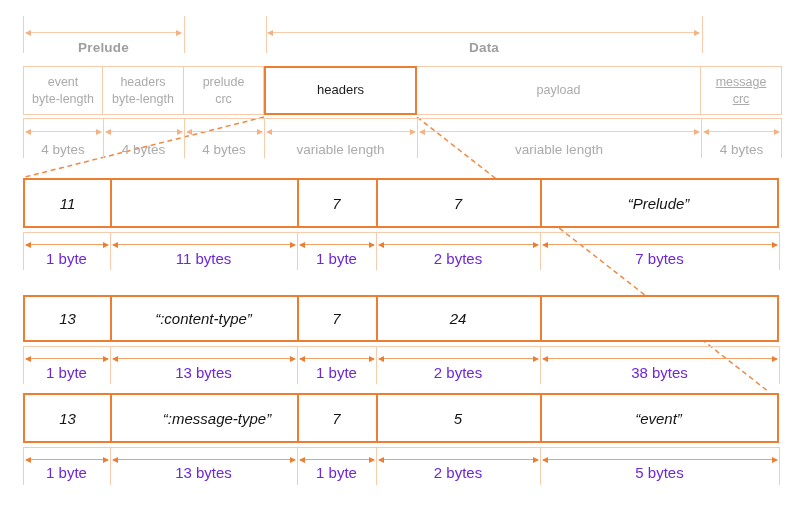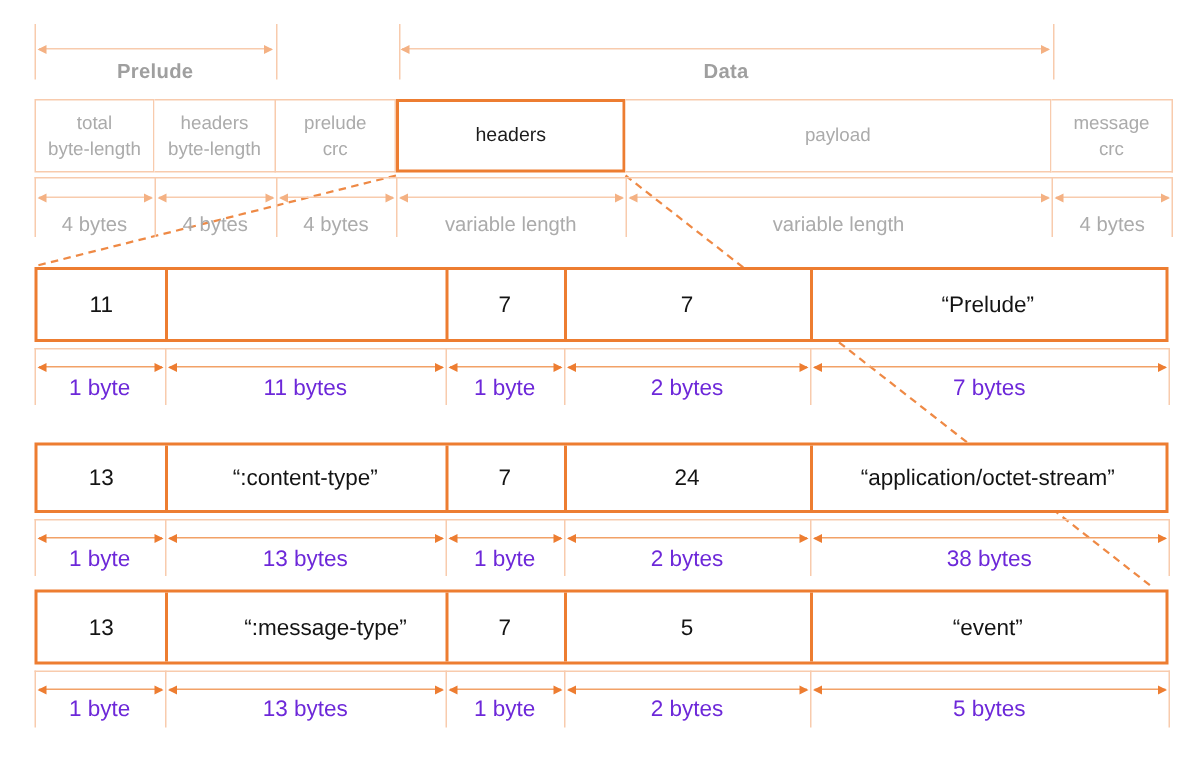--- a/index.html
+++ b/index.html
@@ -12,21 +12,21 @@
   
   .blabel{position:absolute;display:flex;align-items:center;justify-content:center;
     color:#9f9f9f;font-weight:bold;font-size:13.5px;letter-spacing:.2px;z-index:1;}
   
   .fbox{position:absolute;background:#fff;border:1.4px solid #F8CBAD;box-sizing:border-box;
     display:flex;align-items:center;justify-content:center;text-align:center;
     color:#ababab;font-size:12.5px;line-height:1.3;white-space:pre-line;z-index:2;}
   .fbox.nl{border-left:none;}
   .fbox.hl{border:2px solid #ED7D31;color:#1c1c1c;font-size:13px;}
   
-  .rowbox{position:absolute;background:#fff;border:2px solid #ED7D31;box-sizing:border-box;z-index:2;}
+  .rowbox{position:absolute;background:#fff;border:2px solid #ED7D31;box-sizing:border-box;z-index:2;font-style:italic;}
   .rcell{position:absolute;top:0;bottom:0;display:flex;align-items:center;justify-content:center;
     color:#141414;font-size:15px;}
   .rdiv{position:absolute;top:0;bottom:0;width:1.6px;background:#ED7D31;}
   
   .tick{position:absolute;width:1.4px;background:#F8CBAD;z-index:1;}
   .uline{position:absolute;height:1.4px;background:#F8CBAD;z-index:1;}
   .arrow{position:absolute;height:0;border-top:1.5px solid #F8CBAD;z-index:1;}
   .arrow:before,.arrow:after{content:"";position:absolute;top:-3.2px;width:0;height:0;
     border-top:3.2px solid transparent;border-bottom:3.2px solid transparent;}
   .arrow:before{left:-1px;border-right:6.5px solid #F4B183;}
@@ -51,29 +51,29 @@
   <div class="tick" style="left:22.5px;top:16px;height:37px;"></div>
   <div class="tick" style="left:183.5px;top:16px;height:37px;"></div>
   <div class="arrow" style="left:26px;top:32px;width:155px;"></div>
   <div class="blabel" style="left:23px;top:39px;width:161px;height:17px;">Prelude</div>
 
   <div class="tick" style="left:265.5px;top:16px;height:37px;"></div>
   <div class="tick" style="left:701.5px;top:16px;height:37px;"></div>
   <div class="arrow" style="left:268px;top:32px;width:431px;"></div>
   <div class="blabel" style="left:266px;top:39px;width:436px;height:17px;">Data</div>
 
-  <div class="fbox" style="left:23px;top:66px;width:80px;height:49px;">total
+  <div class="fbox" style="left:23px;top:66px;width:80px;height:49px;">event
 byte-length</div>
   <div class="fbox nl" style="left:103px;top:66px;width:81px;height:49px;">headers
 byte-length</div>
   <div class="fbox nl" style="left:184px;top:66px;width:80px;height:49px;">prelude
 crc</div>
   <div class="fbox hl" style="left:264px;top:66px;width:153px;height:49px;">headers</div>
   <div class="fbox nl" style="left:417px;top:66px;width:284px;height:49px;">payload</div>
-  <div class="fbox nl" style="left:701px;top:66px;width:81px;height:49px;">message
+  <div class="fbox nl" style="left:701px;top:66px;width:81px;height:49px;text-decoration:underline;">message
 crc</div>
 
   <div class="dlabel grey" style="left:23px;top:141px;width:80px;height:17px;">4 bytes</div>
   <div class="dlabel grey" style="left:103px;top:141px;width:81px;height:17px;">4 bytes</div>
   <div class="dlabel grey" style="left:184px;top:141px;width:80px;height:17px;">4 bytes</div>
   <div class="dlabel grey" style="left:264px;top:141px;width:153px;height:17px;">variable length</div>
   <div class="dlabel grey" style="left:417px;top:141px;width:284px;height:17px;">variable length</div>
   <div class="dlabel grey" style="left:701px;top:141px;width:81px;height:17px;">4 bytes</div>
 
   <div class="rowbox row-cols" style="left:23px;top:178px;width:756px;height:50px;">
@@ -90,21 +90,20 @@
   <div class="dlabel dark" style="left:110px;top:250px;width:187px;height:17px;">11 bytes</div>
   <div class="dlabel dark" style="left:297px;top:250px;width:79px;height:17px;">1 byte</div>
   <div class="dlabel dark" style="left:376px;top:250px;width:164px;height:17px;">2 bytes</div>
   <div class="dlabel dark" style="left:540px;top:250px;width:239px;height:17px;">7 bytes</div>
 
   <div class="rowbox row-cols" style="left:23px;top:295px;width:756px;height:47px;">
     <div class="rcell" style="left:0;width:85px;">13</div>
     <div class="rcell" style="left:85px;width:187px;">“:content-type”</div>
     <div class="rcell" style="left:272px;width:79px;">7</div>
     <div class="rcell" style="left:351px;width:164px;">24</div>
-    <div class="rcell" style="left:515px;width:237px;">“application/octet-stream”</div>
   <div class="rdiv" style="left: 85px;"></div>
       <div class="rdiv" style="left: 272px;"></div>
       <div class="rdiv" style="left: 351px;"></div>
       <div class="rdiv" style="left: 515px;"></div>
     </div>
   <div class="dlabel dark" style="left:23px;top:364px;width:87px;height:17px;">1 byte</div>
   <div class="dlabel dark" style="left:110px;top:364px;width:187px;height:17px;">13 bytes</div>
   <div class="dlabel dark" style="left:297px;top:364px;width:79px;height:17px;">1 byte</div>
   <div class="dlabel dark" style="left:376px;top:364px;width:164px;height:17px;">2 bytes</div>
   <div class="dlabel dark" style="left:540px;top:364px;width:239px;height:17px;">38 bytes</div>

